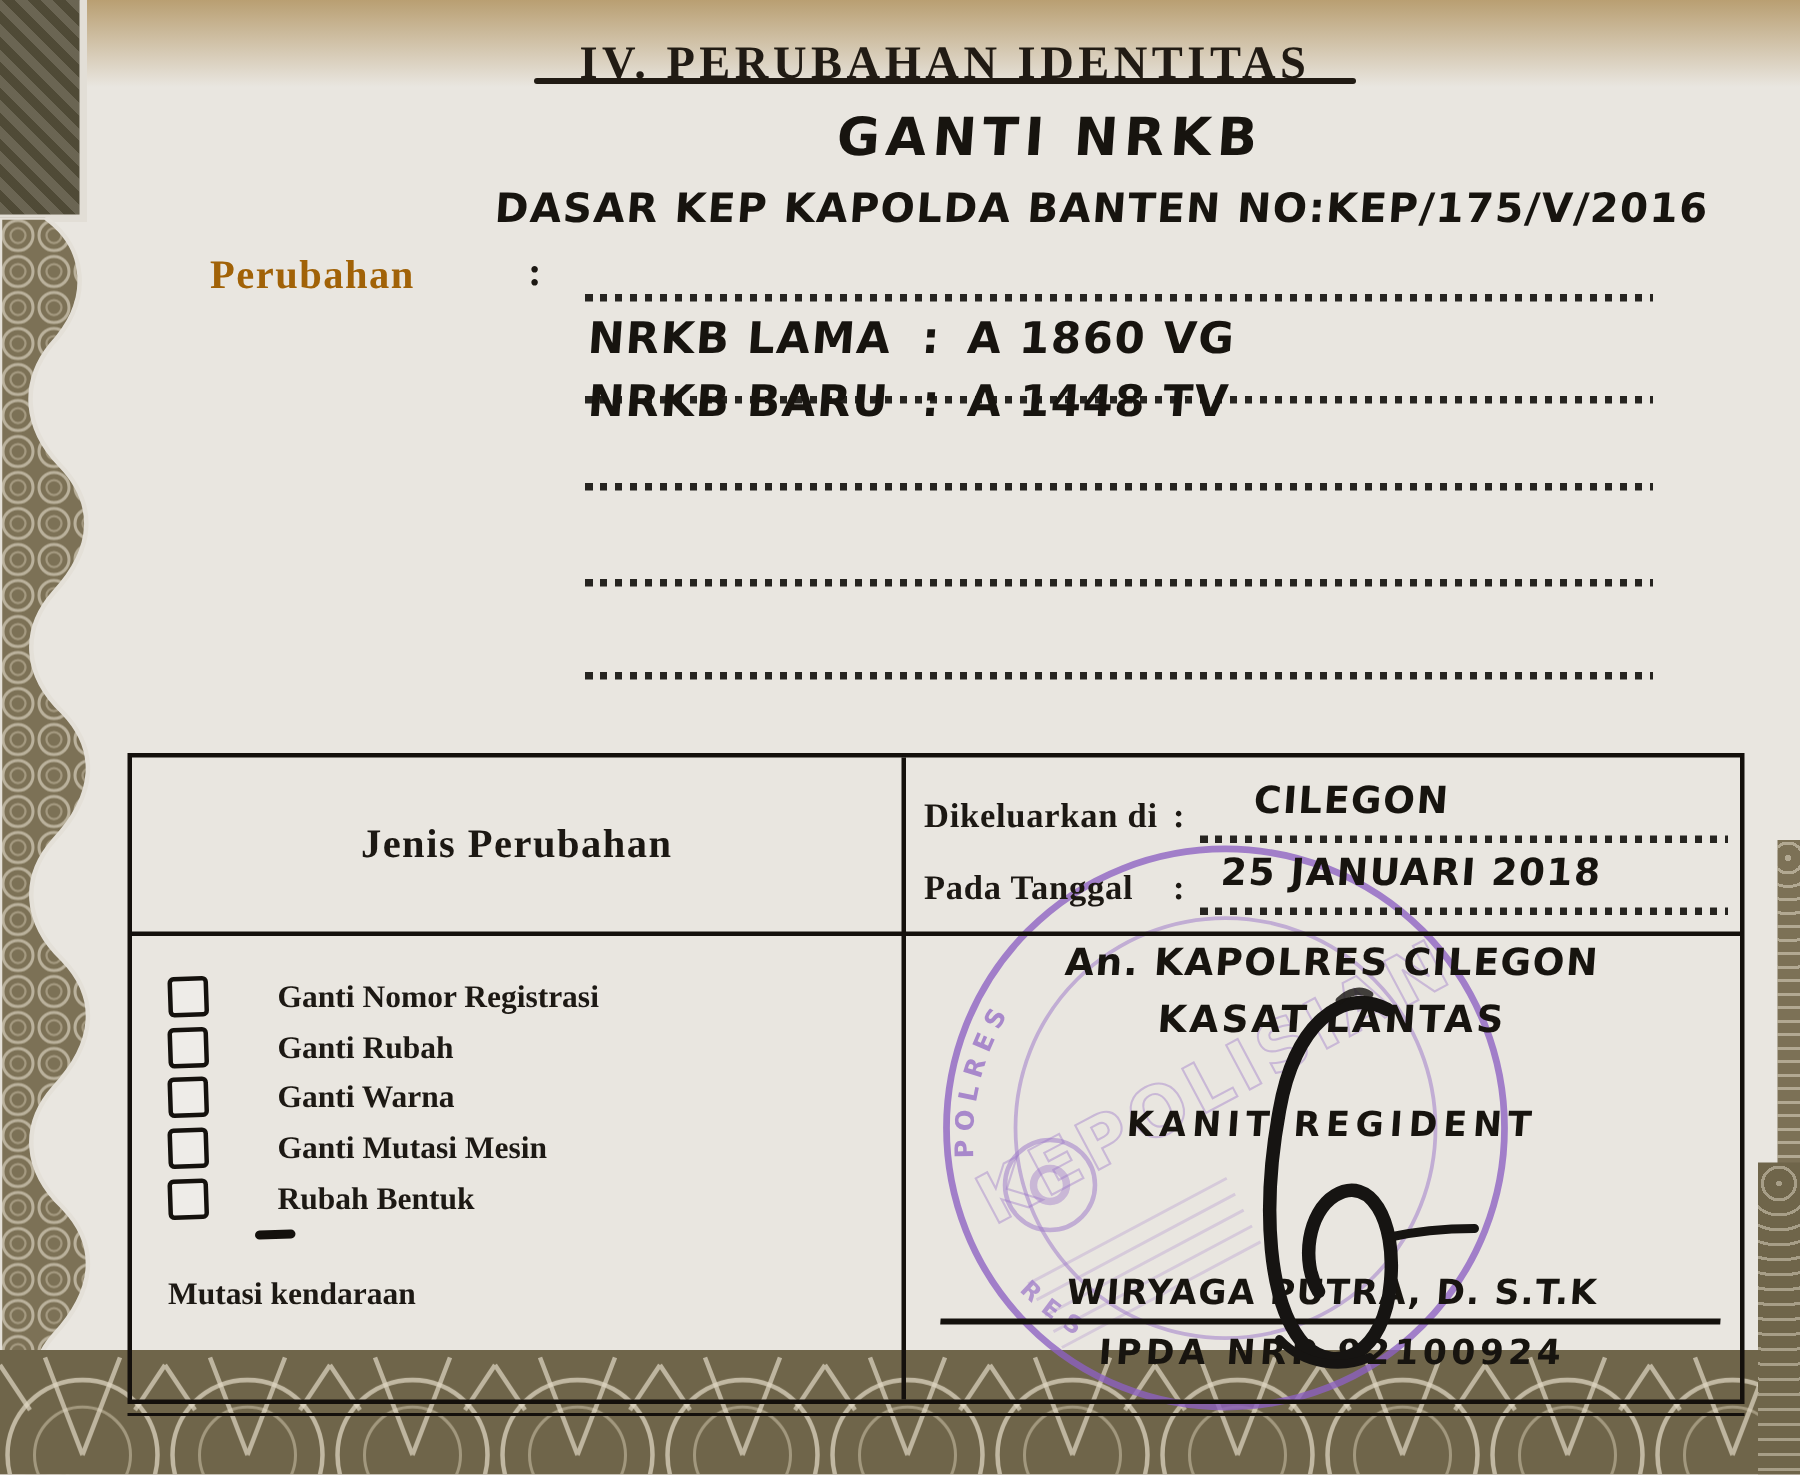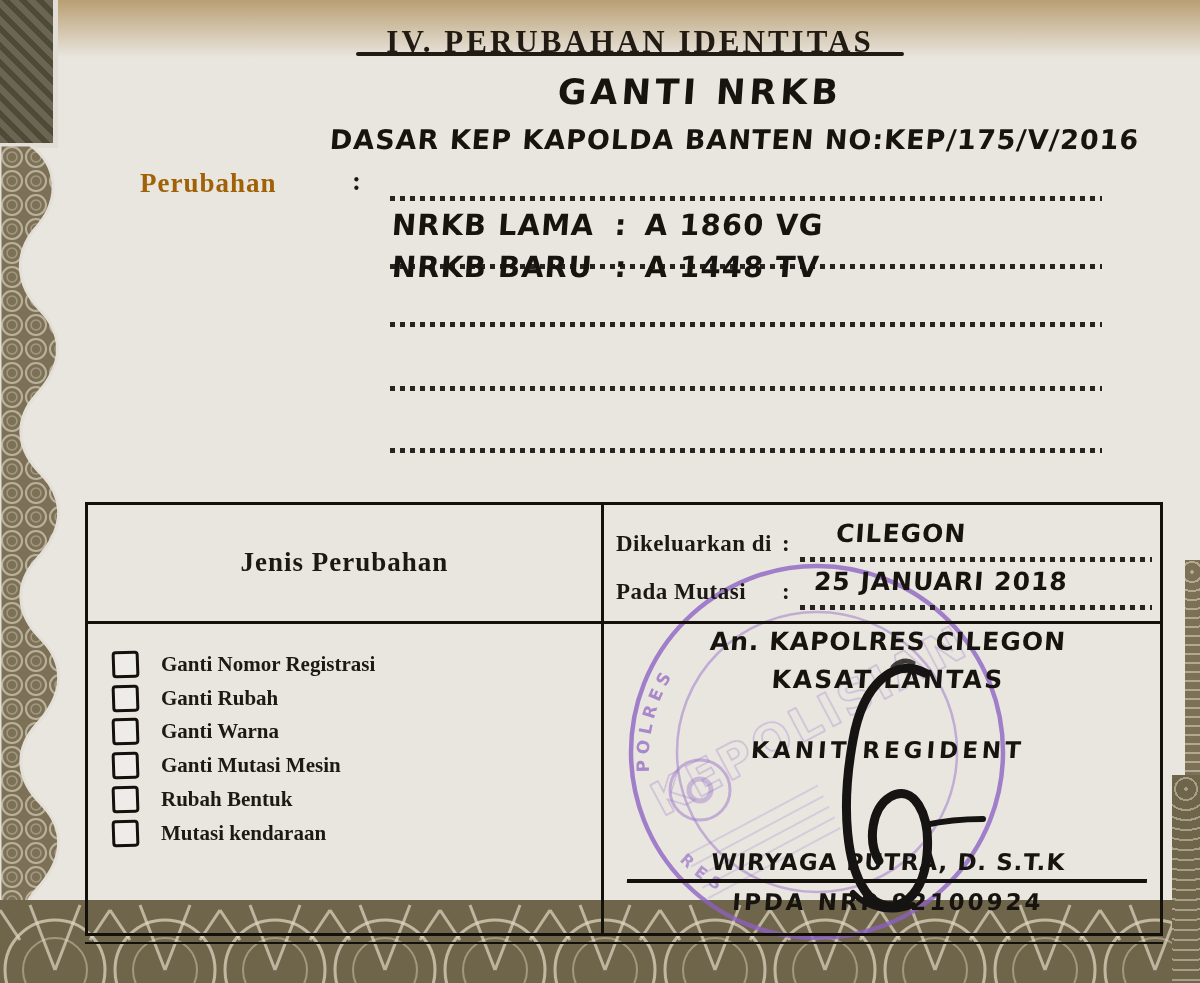--- a/index.html
+++ b/index.html
@@ -45,21 +45,21 @@
   .tbl{position:absolute;left:85px;top:502px;width:1078px;height:434px;
     border:3px solid #14100c;box-sizing:border-box;z-index:3;}
   .tbl-div{position:absolute;left:513px;top:0;width:3px;height:100%;background:#14100c;}
   .tbl-hsep{position:absolute;left:0;top:116px;width:100%;height:3px;background:#14100c;}
   .tbl-bottom2{position:absolute;left:85px;top:942px;width:1078px;height:2px;background:#14100c;z-index:3;}
   .jenis{position:absolute;left:0;top:42px;width:513px;text-align:center;font-size:27px;font-weight:bold;letter-spacing:1px;}
   .iss-label{position:absolute;font-size:23px;font-weight:bold;letter-spacing:.5px;}
   .iss-colon{position:absolute;font-size:23px;font-weight:bold;}
   .iss-hand{position:absolute;font-size:25px;z-index:4;}
   
-  .chk-row{position:absolute;left:24px;display:flex;align-items:center;height:26px;}
+  .chk-row{position:absolute;left:24px;display:flex;align-items:center;height:26px;gap:24px;}
   .chk-box{width:21px;height:21px;border:3px solid #14110d;border-radius:4px;
     transform:rotate(-2deg);margin-right:22px;background:rgba(255,255,255,.25);}
   .chk-lab{font-size:21px;font-weight:bold;color:#1d1914;}
   
   .sig-line{position:absolute;text-align:center;z-index:5;}
   .sig1{left:530px;top:122px;width:540px;font-size:25px;}
   .sig2{left:530px;top:160px;width:540px;font-size:25px;letter-spacing:2px;}
   .sig3{left:530px;top:232px;width:540px;font-size:23px;letter-spacing:4px;}
   .sig-name{left:540px;top:344px;width:520px;font-size:23px;border-bottom:4px solid #14110d;padding-bottom:4px;}
   .sig-nrp{left:540px;top:384px;width:520px;font-size:23px;letter-spacing:3px;}
@@ -170,21 +170,21 @@
     <div class="tbl-div"></div>
     <div class="tbl-hsep"></div>
 
     <div class="jenis">Jenis Perubahan</div>
 
     <div class="iss-label" style="left:528px;top:26px;">Dikeluarkan di</div>
     <div class="iss-colon" style="left:694px;top:26px;">:</div>
     <div class="dots" style="left:712px;top:52px;width:352px;"></div>
     <div class="hand iss-hand" style="left:748px;top:14px;">CILEGON</div>
 
-    <div class="iss-label" style="left:528px;top:74px;">Pada Mutasi</div>
+    <div class="iss-label" style="left:528px;top:74px;">Pada Tanggal</div>
     <div class="iss-colon" style="left:694px;top:74px;">:</div>
     <div class="dots" style="left:712px;top:100px;width:352px;"></div>
     <div class="hand iss-hand" style="left:726px;top:62px;">25 JANUARI 2018</div>
 
     <div class="chk-row" style="top:146px;">
       <span class="chk-box"></span>
       <span class="chk-lab">Ganti Nomor Registrasi</span>
     </div>
     <div class="chk-row" style="top:180px;">
       <span class="chk-box"></span>
@@ -195,21 +195,21 @@
       <span class="chk-lab">Ganti Warna</span>
     </div>
     <div class="chk-row" style="top:247px;">
       <span class="chk-box"></span>
       <span class="chk-lab">Ganti Mutasi Mesin</span>
     </div>
     <div class="chk-row" style="top:281px;">
       <span class="chk-box"></span>
       <span class="chk-lab">Rubah Bentuk</span>
     </div>
-    <div class="chk-row" style="top:315px;">
+    <div class="chk-row" style="top:315px;flex-direction:column;">
       <span class="chk-box"></span>
       <span class="chk-lab">Mutasi kendaraan</span>
     </div>
 
     <div class="hand sig-line sig1">An. KAPOLRES CILEGON</div>
     <div class="hand sig-line sig2">KASAT LANTAS</div>
     <div class="hand sig-line sig3">KANIT REGIDENT</div>
     <div class="hand sig-line sig-name">WIRYAGA PUTRA, D. S.T.K</div>
     <div class="hand sig-line sig-nrp">IPDA NRP 92100924</div>
   </div>

